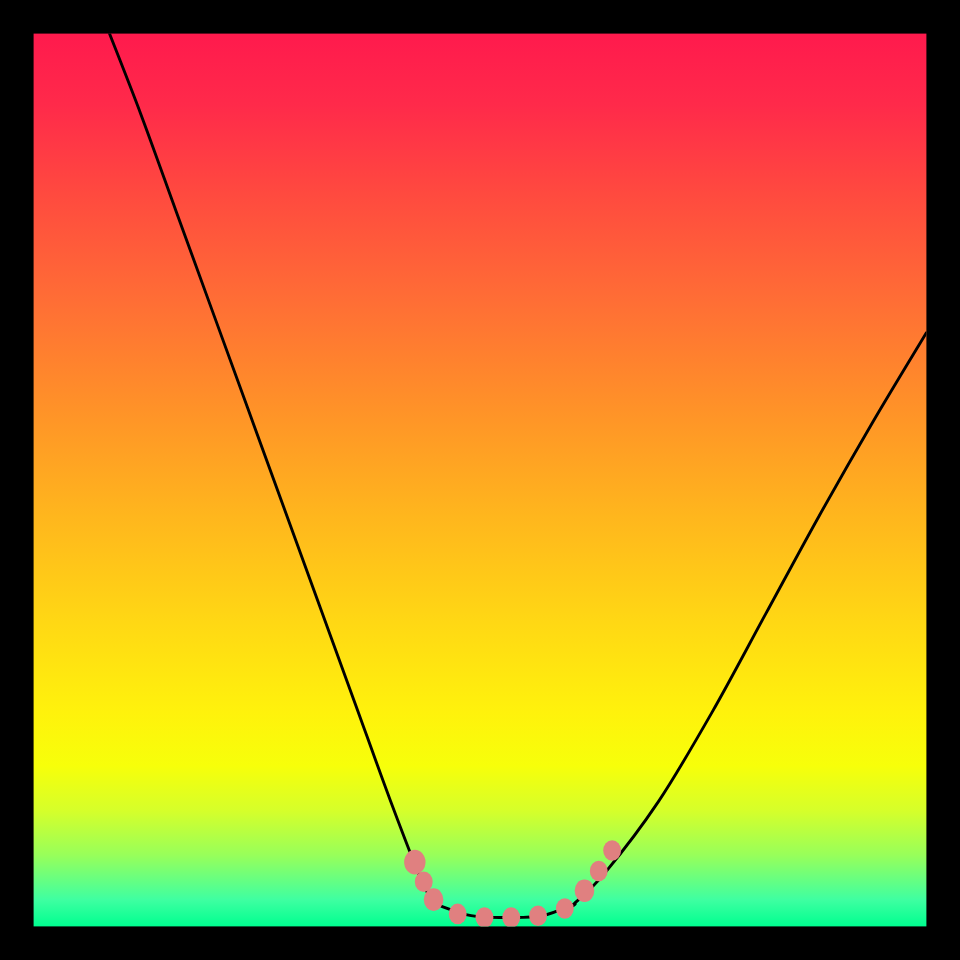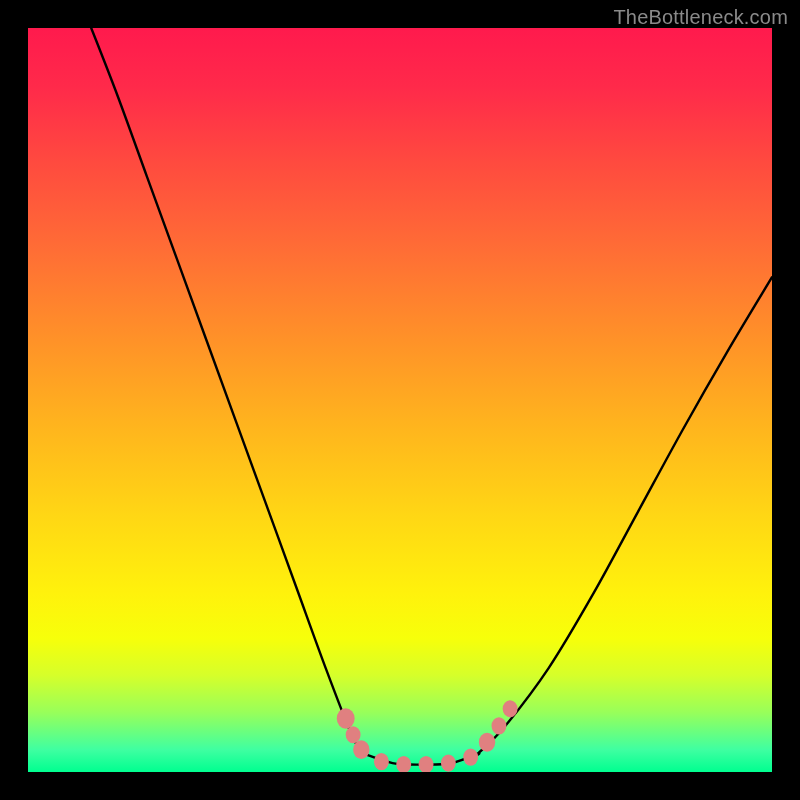--- a/index.html
+++ b/index.html
@@ -67,14 +67,13 @@
           <ellipse cx="375.72" cy="736.56" rx="7.44" ry="8.56" fill="#e08080" stroke="#d06868" stroke-width="0"></ellipse>
           <ellipse cx="398.04" cy="736.56" rx="7.44" ry="8.56" fill="#e08080" stroke="#d06868" stroke-width="0"></ellipse>
           <ellipse cx="420.36" cy="735.07" rx="7.44" ry="8.56" fill="#e08080" stroke="#d06868" stroke-width="0"></ellipse>
           <ellipse cx="442.68" cy="729.12" rx="7.44" ry="8.56" fill="#e08080" stroke="#d06868" stroke-width="0"></ellipse>
           <ellipse cx="459.05" cy="714.24" rx="8.18" ry="9.41" fill="#e08080" stroke="#d06868" stroke-width="0"></ellipse>
           <ellipse cx="470.95" cy="697.87" rx="7.44" ry="8.56" fill="#e08080" stroke="#d06868" stroke-width="0"></ellipse>
           <ellipse cx="482.11" cy="680.76" rx="7.44" ry="8.56" fill="#e08080" stroke="#d06868" stroke-width="0"></ellipse>
         </g>
     </svg>
   </div>
-  <div class="watermark">TheBottleneck.com</div>
 </div>
 
 </body></html>

